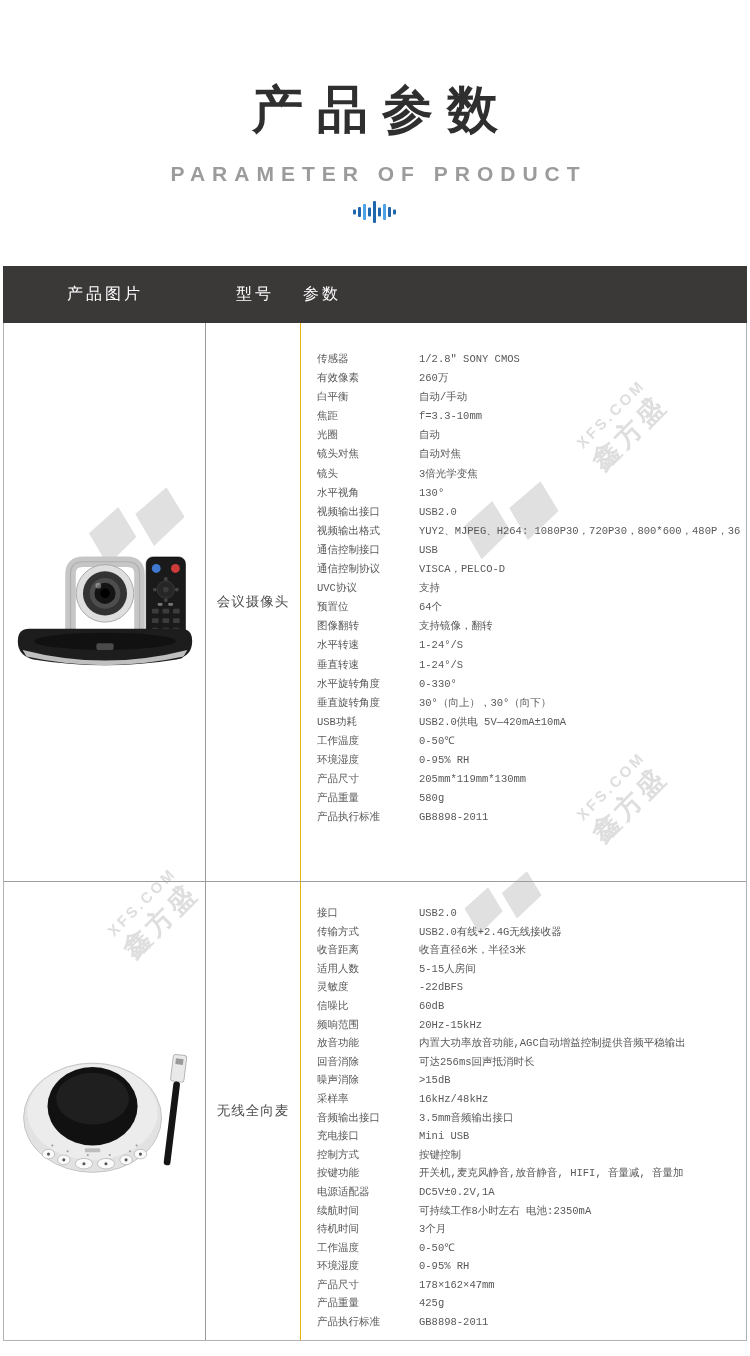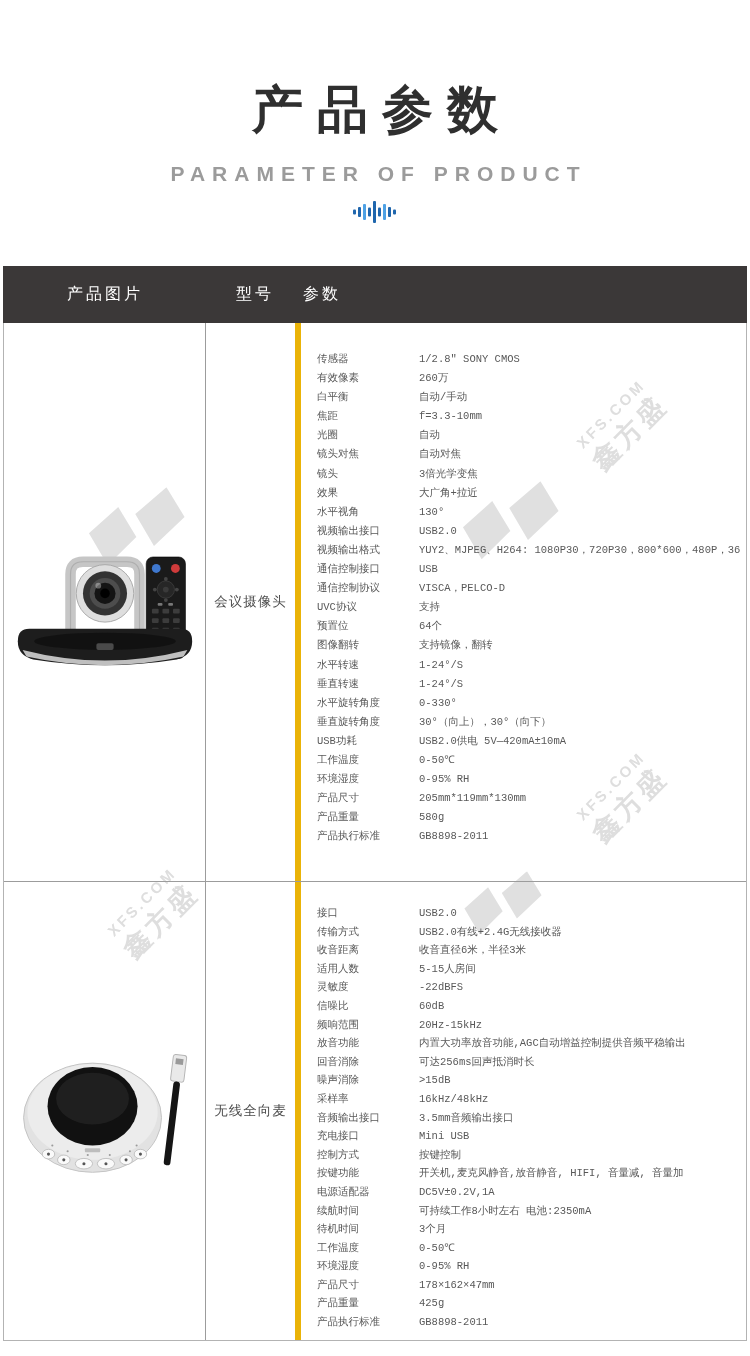--- a/index.html
+++ b/index.html
@@ -47,21 +47,21 @@
   .trow { display:flex; }
   .trow + .trow { border-top:1px solid #9c9c9c; }
   .row-cam { height:558px; }
   .row-mic { height:459px; }
 
   .td-img {
     width:202px; border-right:1px solid #9c9c9c;
     display:flex; align-items:center; justify-content:center;
   }
   .td-model {
-    width:95px; border-right:6px solid #eab308;
+    width:95px; border-right:1px solid #eab308;
     display:flex; align-items:center; justify-content:center;
     font-size:13.5px; color:#4e4e4e; letter-spacing:1px;
   }
   .td-specs { flex:1; padding:27px 6px 0 16px; overflow:hidden; }
 
   .spec-line {
     display:flex; line-height:19.1px;
     font-family:Liberation Mono, monospace;
     font-size:10.5px; color:#585858; white-space:nowrap;
   }
@@ -205,24 +205,20 @@
           <div class="spec-line">
             <span class="spec-label">镜头对焦</span>
             <span class="spec-value">自动对焦</span>
           </div>
 
           <div class="spec-line">
             <span class="spec-label">镜头</span>
             <span class="spec-value">3倍光学变焦</span>
           </div>
 
-          <div class="spec-line">
-            <span class="spec-label">效果</span>
-            <span class="spec-value">大广角+拉近</span>
-          </div>
 
           <div class="spec-line">
             <span class="spec-label">水平视角</span>
             <span class="spec-value">130°</span>
           </div>
 
           <div class="spec-line">
             <span class="spec-label">视频输出接口</span>
             <span class="spec-value">USB2.0</span>
           </div>

